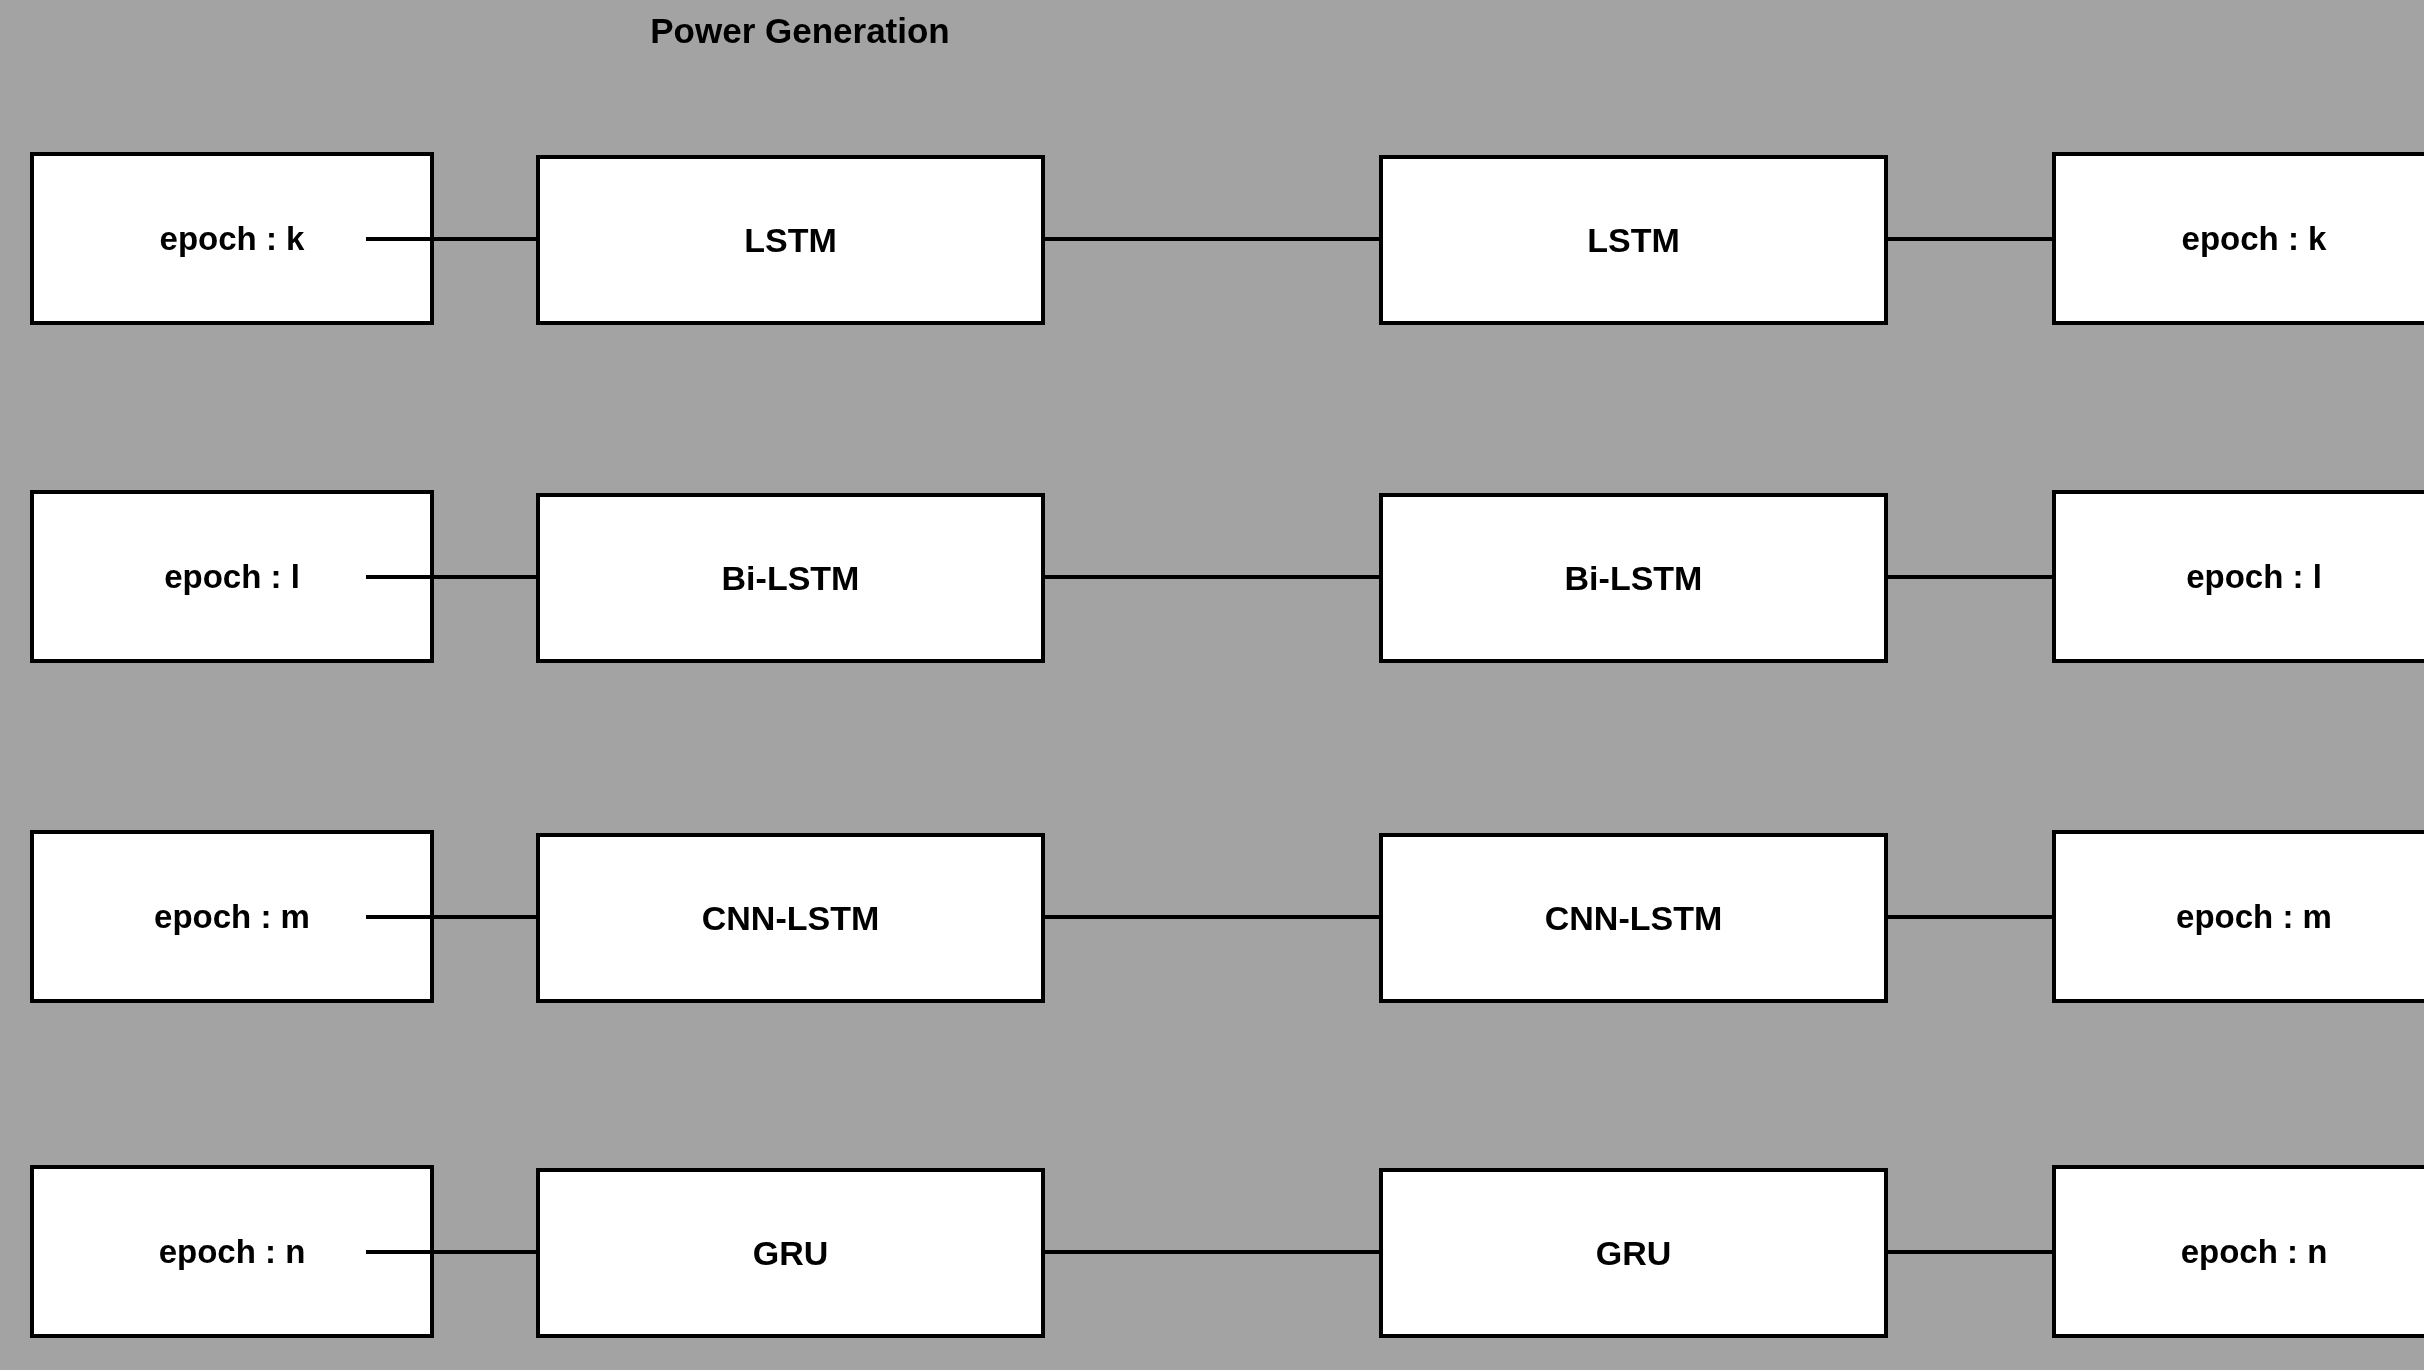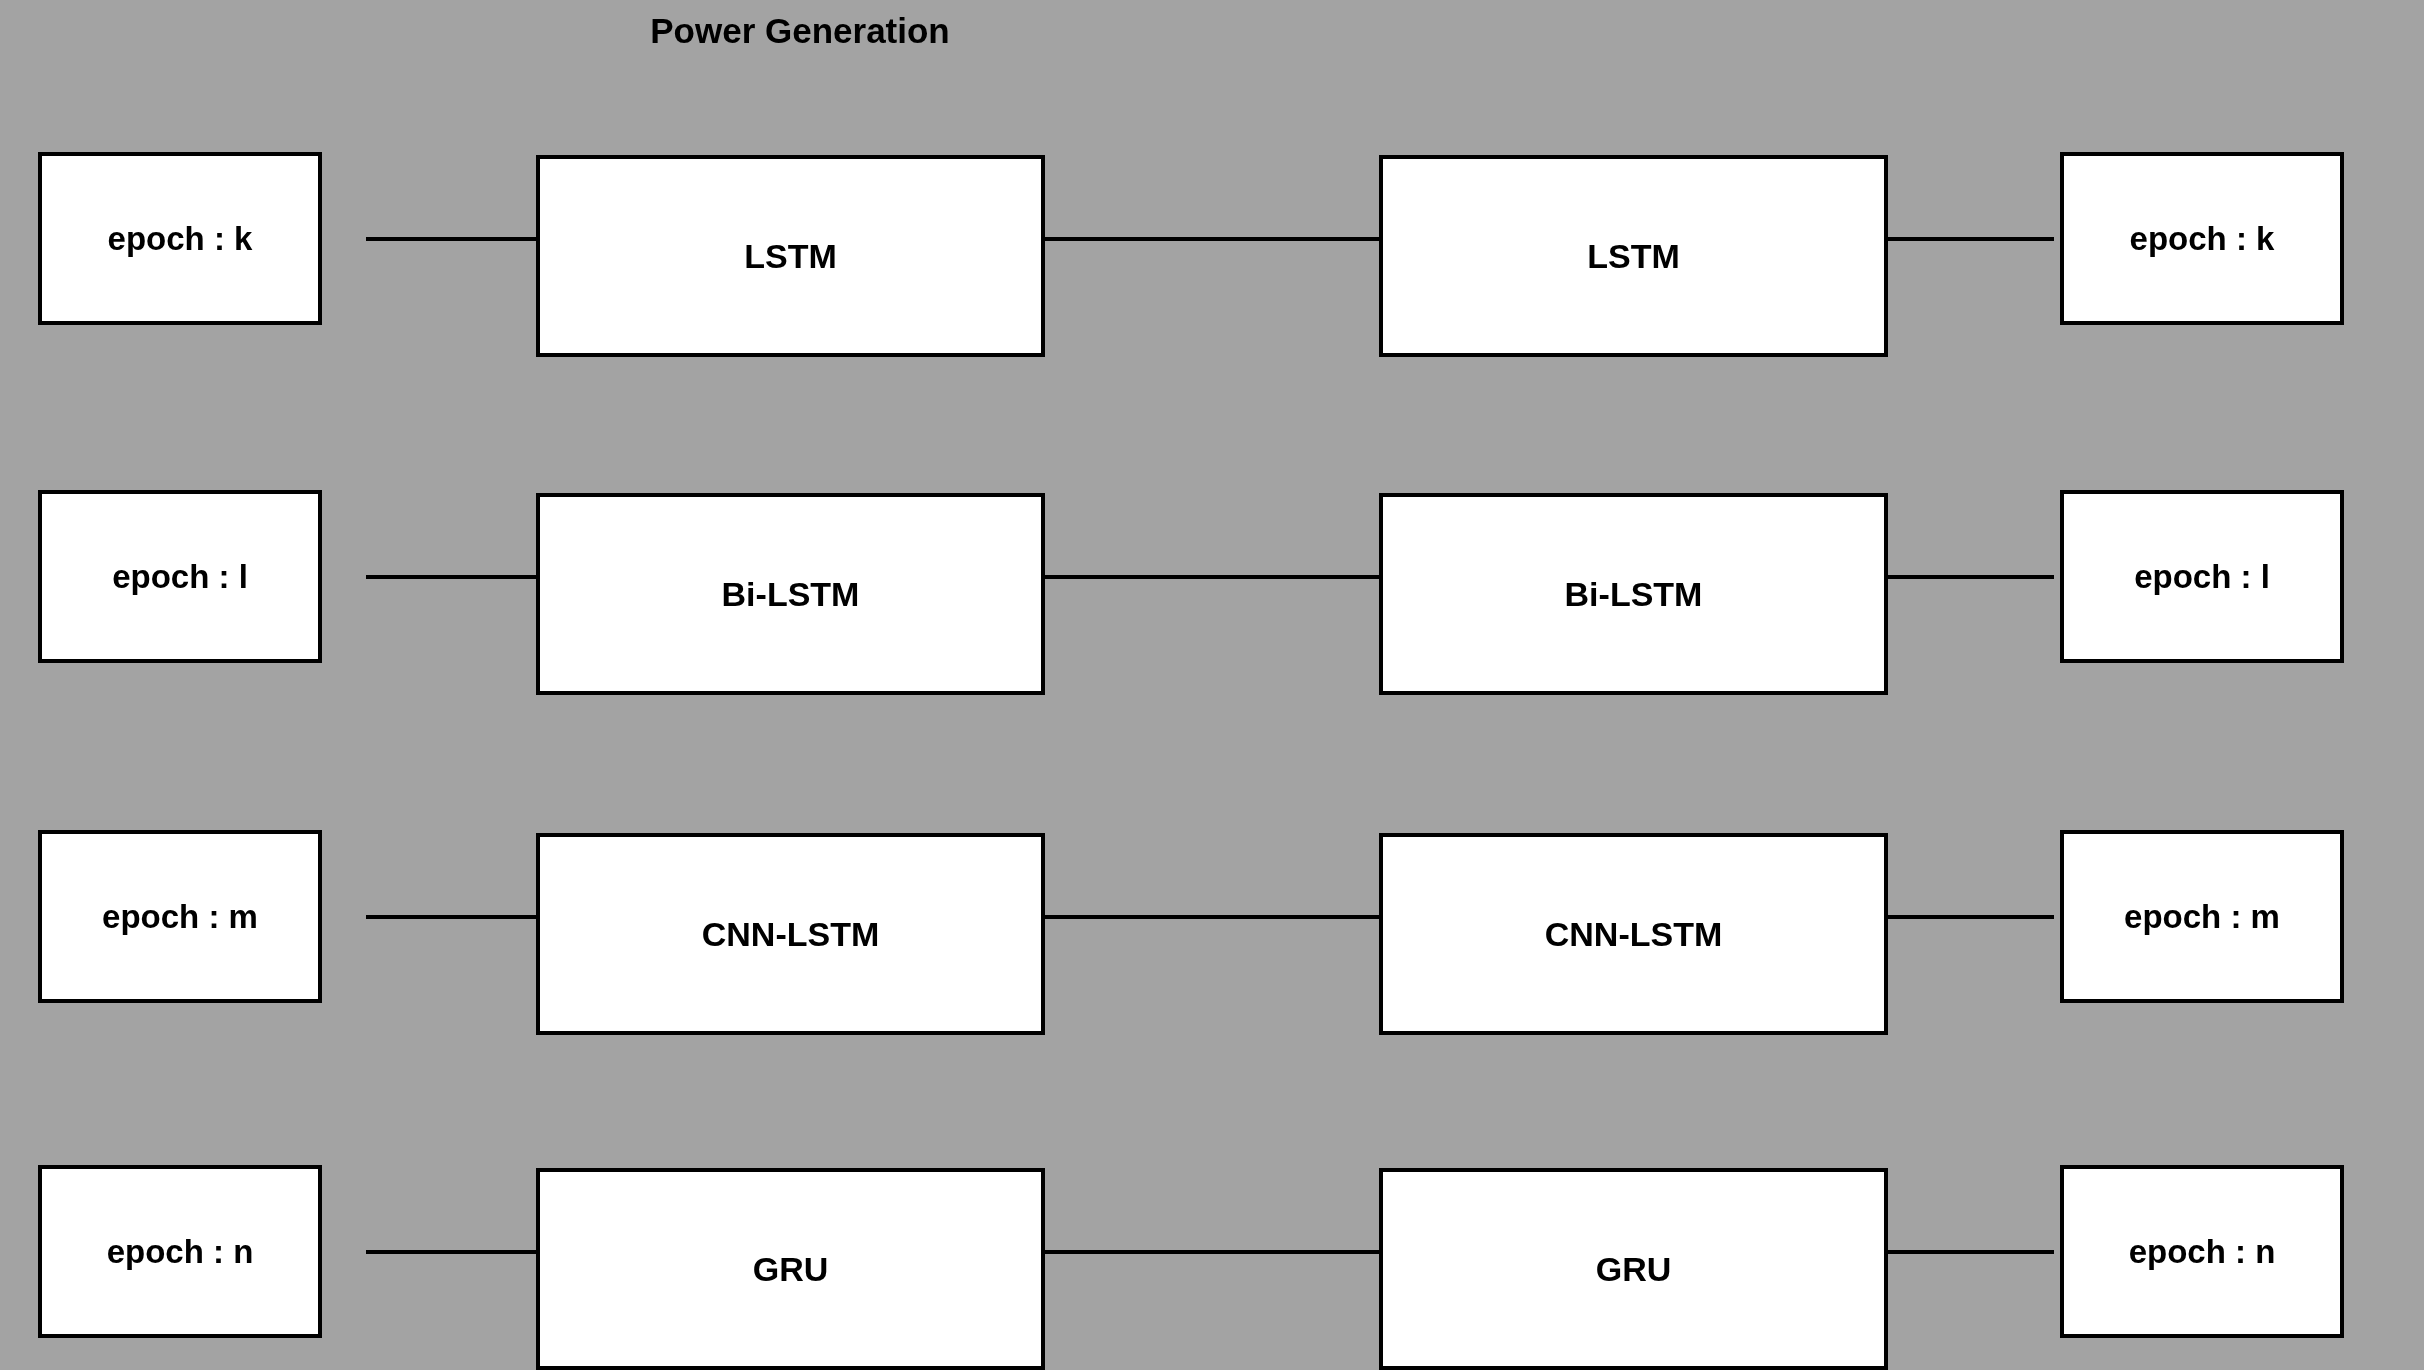--- a/index.html
+++ b/index.html
@@ -43,28 +43,27 @@
     border: 4px solid #000000;
     display: flex;
     align-items: center;
     justify-content: center;
     color: #000000;
     font-weight: bold;
     font-size: 34px;
     white-space: nowrap;
   }
   .node-box.epoch {
-    width: 284px;
+    width: 404px;
     height: 173px;
     font-size: 33px;
-    margin-left: 8px;
   }
   .node-box.model {
     width: 509px;
-    height: 202px;
+    height: 170px;
     font-size: 34px;
   }
 
   
   .col-epoch-left  { left: 30px; }
   .col-model-gen   { left: 536px; }
   .col-model-cons  { left: 1379px; }
   .col-epoch-right { left: 2052px; }
 
   

